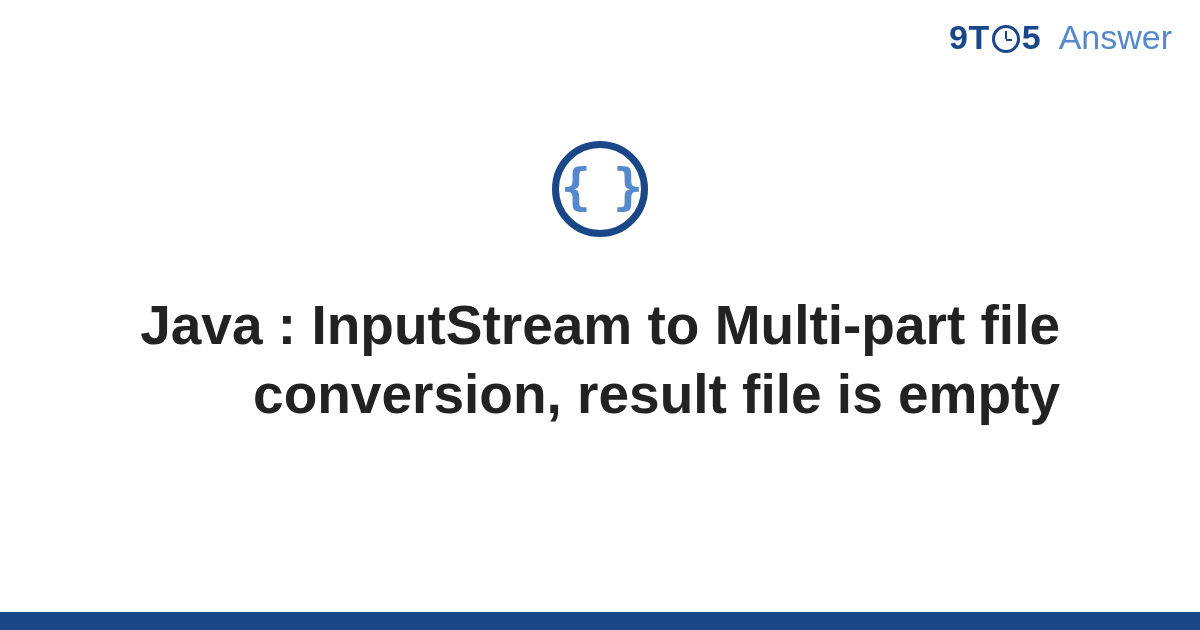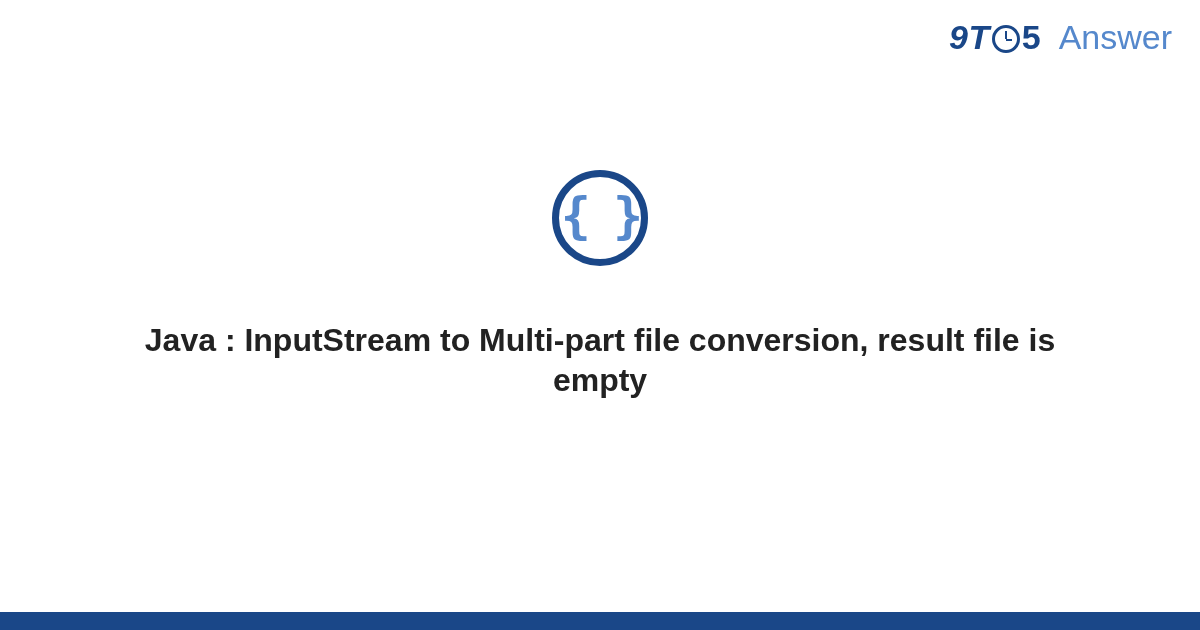--- a/index.html
+++ b/index.html
@@ -20,21 +20,20 @@
       top: 18px;
       right: 28px;
       display: flex;
       align-items: baseline;
     }
     .logo-9t {
       font-size: 34px;
       font-weight: 700;
       color: #1a4788;
       letter-spacing: 0.5px;
-      font-style: italic;
     }
     .logo-clock {
       display: inline-flex;
       align-items: center;
       justify-content: center;
       width: 28px;
       height: 28px;
       border: 3px solid #1a4788;
       border-radius: 50%;
       margin: 0 2px;
@@ -97,24 +96,24 @@
       font-size: 50px;
       font-weight: 700;
       color: #5588cc;
       font-family: 'Consolas', 'Monaco', monospace;
       letter-spacing: -4px;
       line-height: 1;
       position: relative;
       top: -2px;
     }
     .title {
-      font-size: 32px;
+      font-size: 55px;
       font-weight: 700;
       color: #222222;
-      text-align: center;
+      text-align: right;
       line-height: 1.25;
       max-width: 1000px;
       padding: 0 40px;
     }
     .bottom-bar {
       position: absolute;
       bottom: 0;
       left: 0;
       width: 100%;
       height: 18px;

